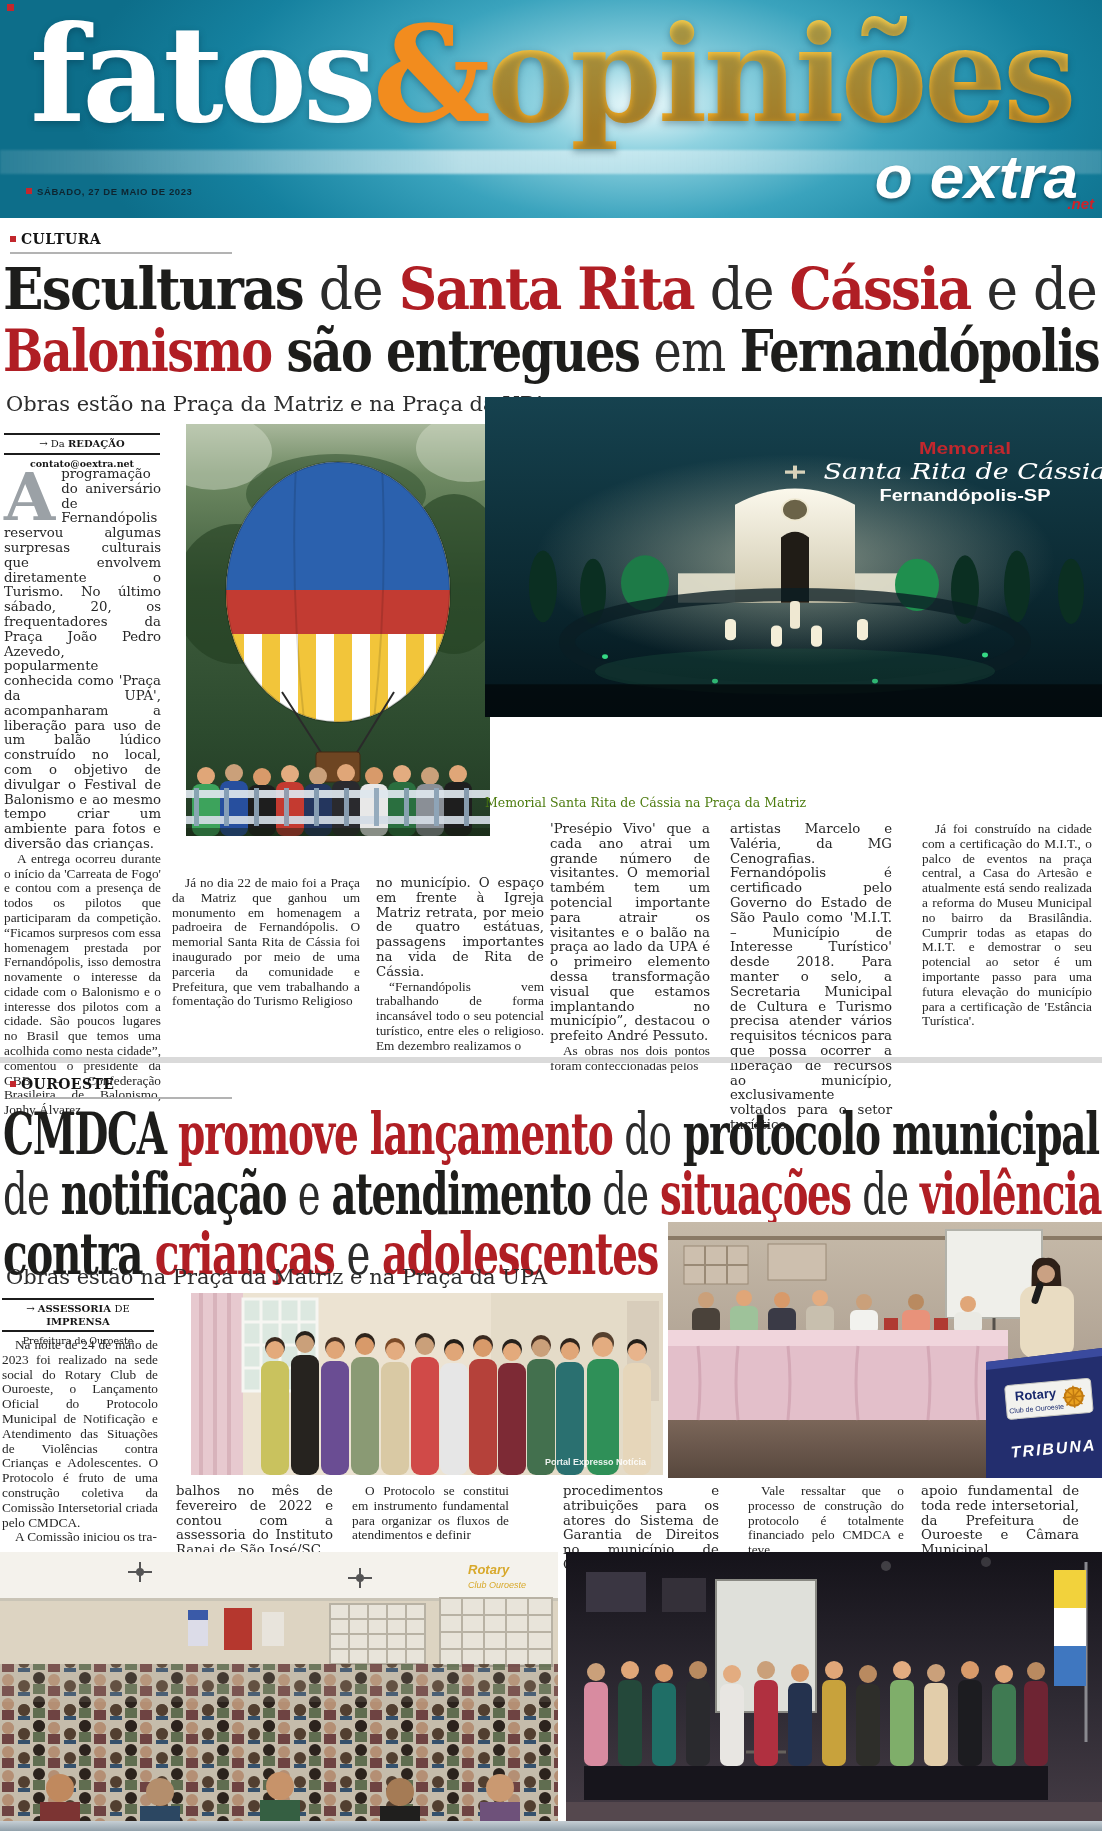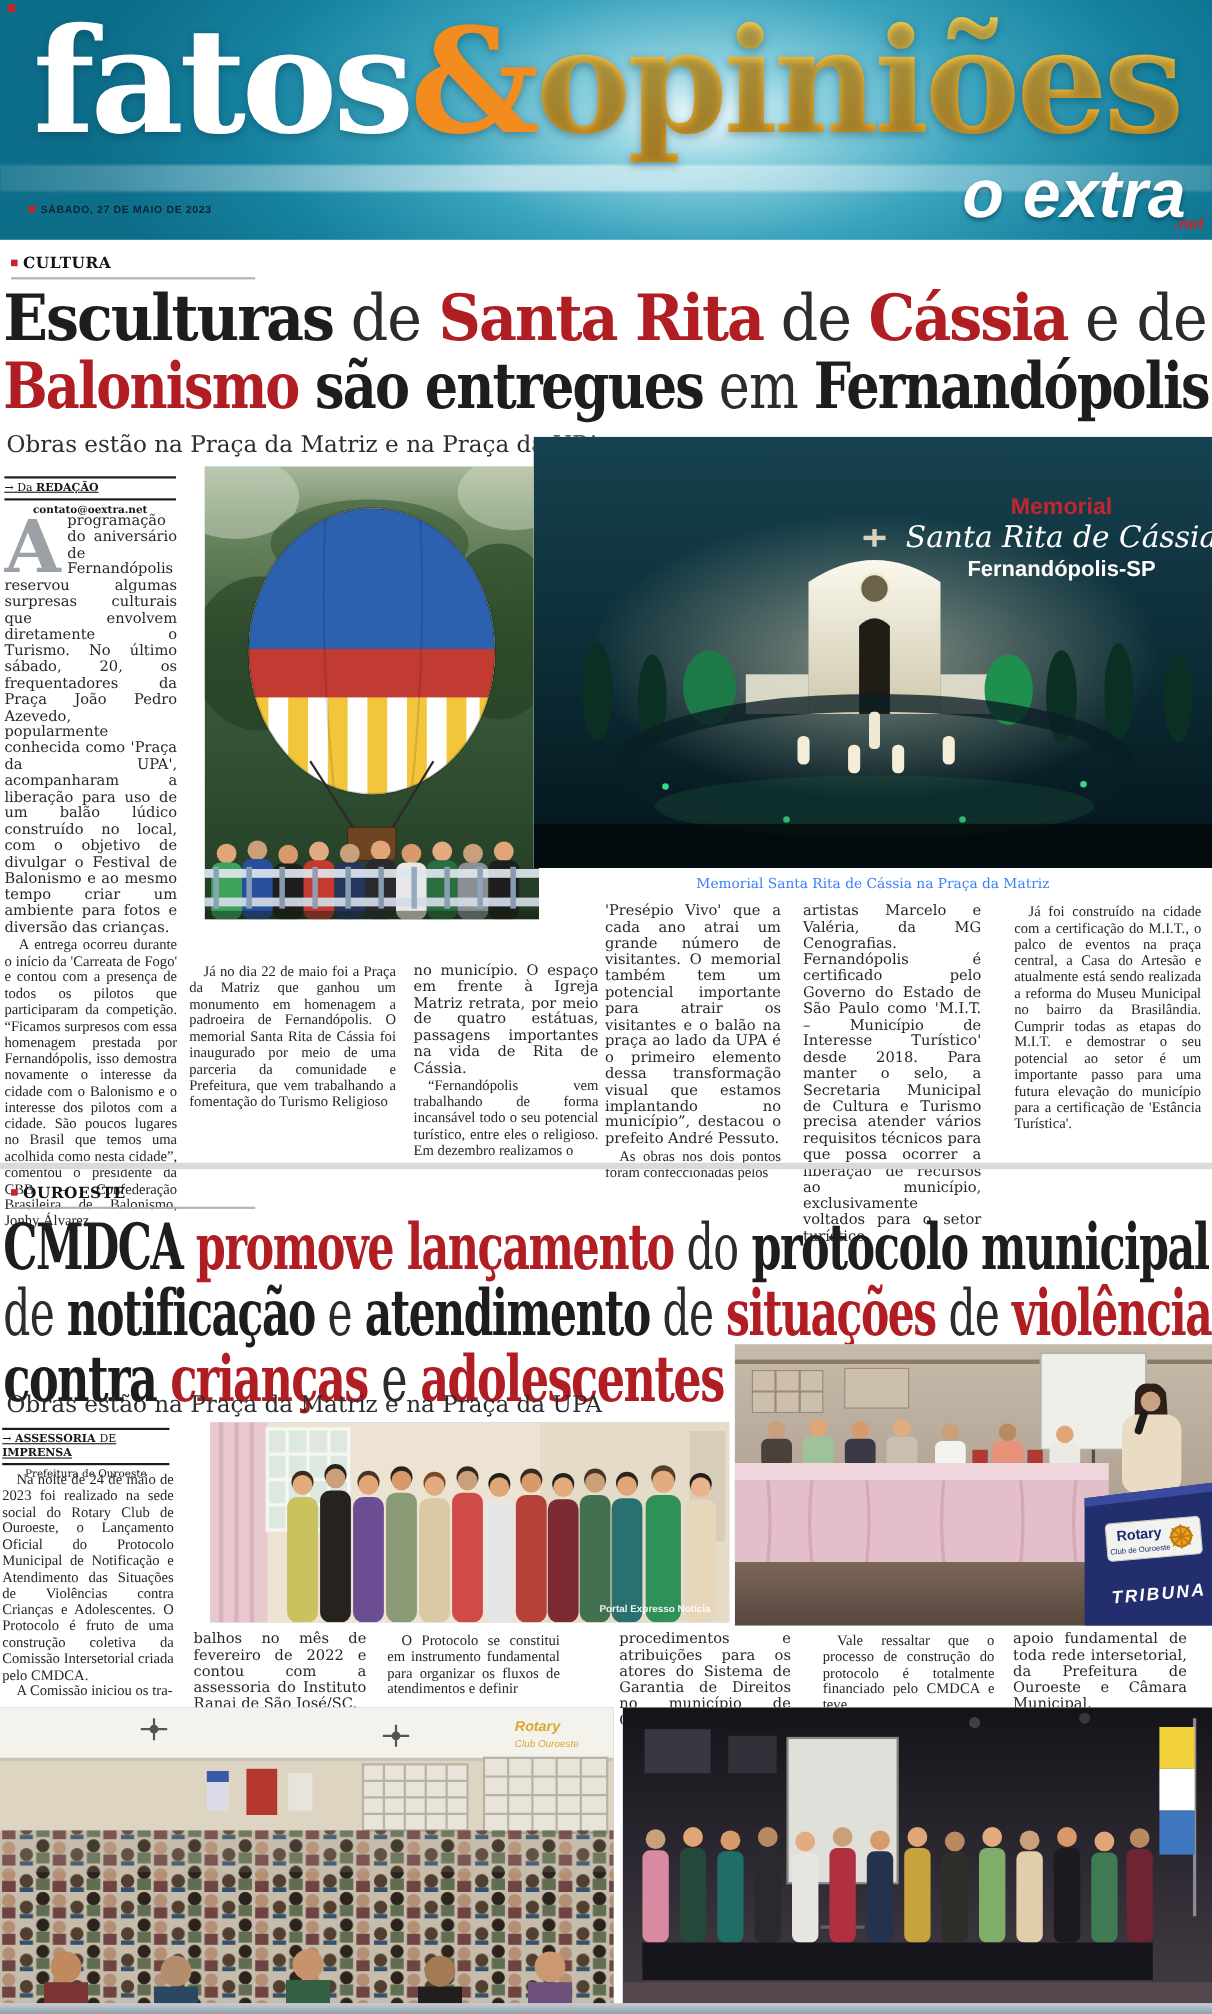--- a/index.html
+++ b/index.html
@@ -27,29 +27,29 @@
   
   .kicker{font:700 14px "DejaVu Serif",serif;color:#141414;letter-spacing:.4px;}
   .krule{height:2px;background:#b3b3b3;}
   .hline{font:700 58px/1 "DejaVu Serif",serif;letter-spacing:-2px;}
   .hb{color:#1d1d1b;font-weight:700;}
   .hr{color:#b01e24;font-weight:700;}
   .hl{color:#2c2c2c;font-weight:400;letter-spacing:-1px;}
   .subhead{font:400 21px/1.1 "DejaVu Serif",serif;color:#2d2d2d;}
   
   .byline{font:400 10px/1.25 "DejaVu Serif",serif;color:#161616;border-top:2px solid #1c1c1c;}
-  .byline .name{text-align:left;padding:3px 0 2px;border-bottom:2px solid #1c1c1c;text-decoration:underline;}
+  .byline .name{text-align:center;padding:3px 0 2px;border-bottom:2px solid #1c1c1c;}
   .byline b{font-weight:700;}
   .byline .contact{text-align:center;padding:3px 0 0;font-weight:700;font-size:9.5px;}
   
   .bt{font:400 13.3px/14.8px "DejaVu Serif",serif;color:#262626;text-align:justify;}
   .bt p{margin:0;}
   .ind{text-indent:13px;font-family:Liberation Serif, serif;}
   .dropcap{float:left;font:700 66px/52px "DejaVu Serif",serif;color:#9ba1a6;margin:4px 6px 0 0;}
-  .caption{font:400 12.5px/15.5px "DejaVu Serif",serif;color:#3b82f6;text-align:center;}
+  .caption{font:400 12.5px/15.5px "DejaVu Serif",serif;color:#4d7c0f;}
   
   .photo{overflow:hidden;background:#ccc;}
   .photo svg{display:block;width:100%;height:100%;}
   .divider{background:#dadada;}
   #bottom-strip{left:0;top:1821px;width:1102px;height:10px;
     background:linear-gradient(180deg,#c6cfd5,#91a0aa);}
 </style>
 </head>
 <body>
 
@@ -158,21 +158,21 @@
   </div>
 
   <div class="abs bt" style="left:172px;top:876px;width:188px;">
     <p class="ind"><span>Já no dia 22 de maio foi a Praça da Matriz que ganhou um monumento em homenagem a padroeira de Fernandópolis. O memorial Santa Rita de Cássia foi inaugurado por meio de uma parceria da comunidade e Prefeitura, que vem trabalhando a fomentação do Turismo Religioso</span></p>
   </div>
   <div class="abs bt" style="left:376px;top:876px;width:168px;">
     <p><span>no município. O espaço em frente à Igreja Matriz retrata, por meio de quatro estátuas, passagens importantes na vida de Rita de Cássia.</span></p>
     <p class="ind"><span>“Fernandópolis vem trabalhando de forma incansável todo o seu potencial turístico, entre eles o religioso. Em dezembro realizamos o</span></p>
   </div>
 
-  <div class="abs photo" style="left:485px;top:397px;width:617px;height:392px;">
+  <div class="abs photo" style="left:485px;top:397px;width:617px;height:320px;">
     <svg viewBox="0 0 617 392" preserveAspectRatio="none">
       <defs>
         <linearGradient id="sky" x1="0" y1="0" x2="0" y2="1">
           <stop offset="0" stop-color="#16424f"></stop>
             <stop offset="0.55" stop-color="#0c2b34"></stop>
             <stop offset="1" stop-color="#04141a"></stop>
         </linearGradient>
         <linearGradient id="facade" x1="0" y1="0" x2="0" y2="1">
           <stop offset="0" stop-color="#fbf8ec"></stop>
             <stop offset="1" stop-color="#cfc8ae"></stop>

